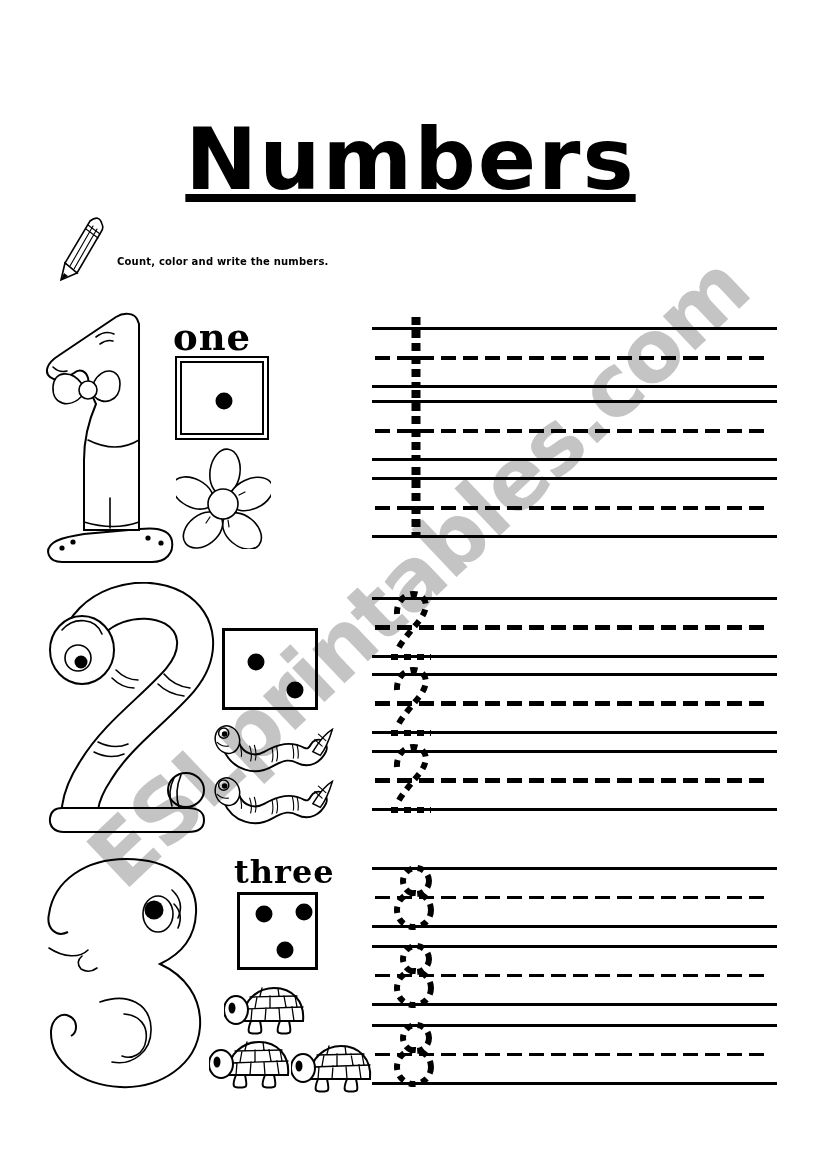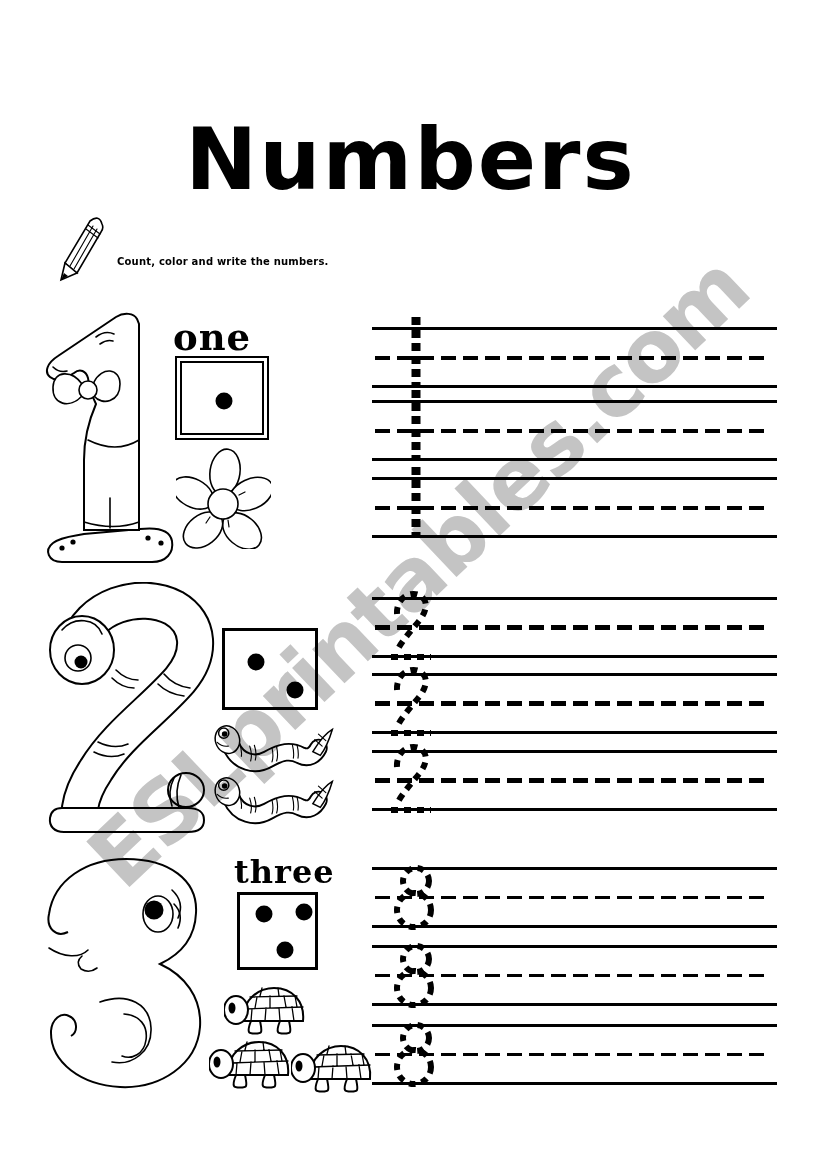--- a/index.html
+++ b/index.html
@@ -5,21 +5,21 @@
   html,body{margin:0;padding:0;background:#888;}
   #sheet{
     position:relative;width:821px;height:1169px;margin:0 auto;
     background:#fff;overflow:hidden;
     font-family:"DejaVu Sans","Liberation Sans",sans-serif;color:#000;
   }
   .abs{position:absolute;}
   
   #title{
     left:0;top:116px;width:100%;text-align:center;
-    font-size:86px;font-weight:bold;letter-spacing:2px;line-height:1.0;
+    font-size:86px;font-weight:bold;letter-spacing:2px;line-height:1.0;text-decoration:underline;
   }
   
   #instruction{
     left:117px;top:256px;font-size:10px;font-weight:bold;letter-spacing:.2px;
   }
   
   .numword{
     font-family:"DejaVu Serif","Liberation Serif",serif;
     font-weight:bold;line-height:1.0;letter-spacing:1px;
   }

